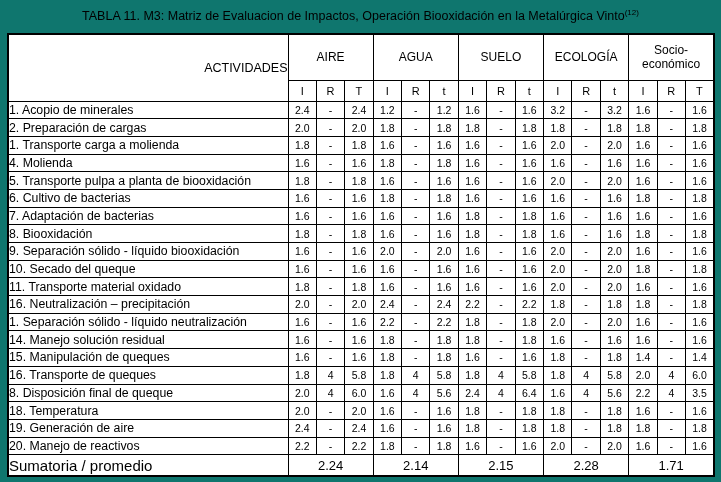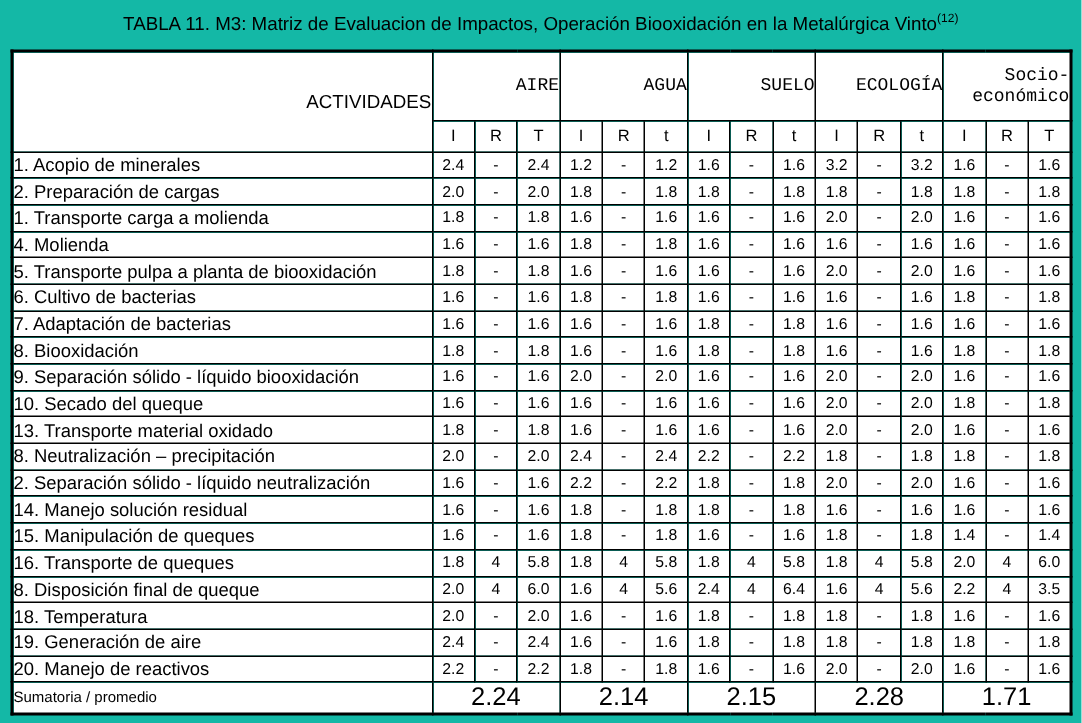--- a/index.html
+++ b/index.html
@@ -7,21 +7,21 @@
     padding: 0;
     background: #ffffff;
     font-family: "Liberation Sans", sans-serif;
     color: #000;
   }
   .page {
     width: 721px;
     height: 482px;
     box-sizing: border-box;
     padding: 6px 7px 0 7px;
-    background: #14b8a6;
+    background: #0f766e;
     overflow: hidden;
   }
   .title {
     text-align: center;
     font-size: 12.5px;
     line-height: 16px;
     margin: 2px 0 9px 0;
     white-space: nowrap;
   }
   .title sup {
@@ -46,25 +46,24 @@
   col.c-val { width: 28.4px; }
 
   th.activities-header {
     font-size: 12.5px;
     text-align: right;
     vertical-align: middle;
   }
   tr.group-row { height: 46px; }
   th.group-header {
     font-size: 12px;
-    text-align: right;
+    text-align: center;
     vertical-align: middle;
     line-height: 14px;
     padding: 0 2px;
-    font-family: Liberation Mono, monospace;
   }
   tr.sub-row { height: 21px; }
   th.sub-header {
     font-size: 11px;
     text-align: center;
     vertical-align: middle;
   }
   tbody tr.data-row { height: 17.7px; }
   td.activity {
     font-size: 12.3px;
@@ -74,27 +73,27 @@
     vertical-align: middle;
     margin-left: 38px;
   }
   td.value {
     font-size: 10.5px;
     text-align: center;
     vertical-align: middle;
   }
   tr.summary-row { height: 21px; }
   td.summary-label {
-    font-size: 10px;
+    font-size: 15px;
     text-align: left;
     padding-left: 4px;
     vertical-align: middle;
   }
   td.summary-value {
-    font-size: 17px;
+    font-size: 13px;
     text-align: center;
     vertical-align: middle;
   }
 </style>
 </head>
 <body>
 
 <div class="page">
 
   <div class="title">
@@ -322,57 +321,57 @@
           <td class="value">-</td>
           <td class="value">1.6</td>
           <td class="value">2.0</td>
           <td class="value">-</td>
           <td class="value">2.0</td>
           <td class="value">1.8</td>
           <td class="value">-</td>
           <td class="value">1.8</td>
         </tr>
         <tr class="data-row">
-          <td class="activity">13. Transporte material oxidado</td>
-          <td class="value">1.8</td>
-          <td class="value">-</td>
-          <td class="value">1.8</td>
-          <td class="value">1.6</td>
-          <td class="value">-</td>
-          <td class="value">1.6</td>
-          <td class="value">1.6</td>
-          <td class="value">-</td>
-          <td class="value">1.6</td>
-          <td class="value">2.0</td>
-          <td class="value">-</td>
-          <td class="value">2.0</td>
-          <td class="value">1.6</td>
-          <td class="value">-</td>
-          <td class="value">1.6</td>
-        </tr>
-        <tr class="data-row">
-          <td class="activity">8. Neutralización – precipitación</td>
-          <td class="value">2.0</td>
-          <td class="value">-</td>
-          <td class="value">2.0</td>
-          <td class="value">2.4</td>
-          <td class="value">-</td>
-          <td class="value">2.4</td>
-          <td class="value">2.2</td>
-          <td class="value">-</td>
-          <td class="value">2.2</td>
-          <td class="value">1.8</td>
-          <td class="value">-</td>
-          <td class="value">1.8</td>
-          <td class="value">1.8</td>
-          <td class="value">-</td>
-          <td class="value">1.8</td>
-        </tr>
-        <tr class="data-row">
-          <td class="activity">2. Separación sólido - líquido neutralización</td>
+          <td class="activity">11. Transporte material oxidado</td>
+          <td class="value">1.8</td>
+          <td class="value">-</td>
+          <td class="value">1.8</td>
+          <td class="value">1.6</td>
+          <td class="value">-</td>
+          <td class="value">1.6</td>
+          <td class="value">1.6</td>
+          <td class="value">-</td>
+          <td class="value">1.6</td>
+          <td class="value">2.0</td>
+          <td class="value">-</td>
+          <td class="value">2.0</td>
+          <td class="value">1.6</td>
+          <td class="value">-</td>
+          <td class="value">1.6</td>
+        </tr>
+        <tr class="data-row">
+          <td class="activity">16. Neutralización – precipitación</td>
+          <td class="value">2.0</td>
+          <td class="value">-</td>
+          <td class="value">2.0</td>
+          <td class="value">2.4</td>
+          <td class="value">-</td>
+          <td class="value">2.4</td>
+          <td class="value">2.2</td>
+          <td class="value">-</td>
+          <td class="value">2.2</td>
+          <td class="value">1.8</td>
+          <td class="value">-</td>
+          <td class="value">1.8</td>
+          <td class="value">1.8</td>
+          <td class="value">-</td>
+          <td class="value">1.8</td>
+        </tr>
+        <tr class="data-row">
+          <td class="activity">1. Separación sólido - líquido neutralización</td>
           <td class="value">1.6</td>
           <td class="value">-</td>
           <td class="value">1.6</td>
           <td class="value">2.2</td>
           <td class="value">-</td>
           <td class="value">2.2</td>
           <td class="value">1.8</td>
           <td class="value">-</td>
           <td class="value">1.8</td>
           <td class="value">2.0</td>

